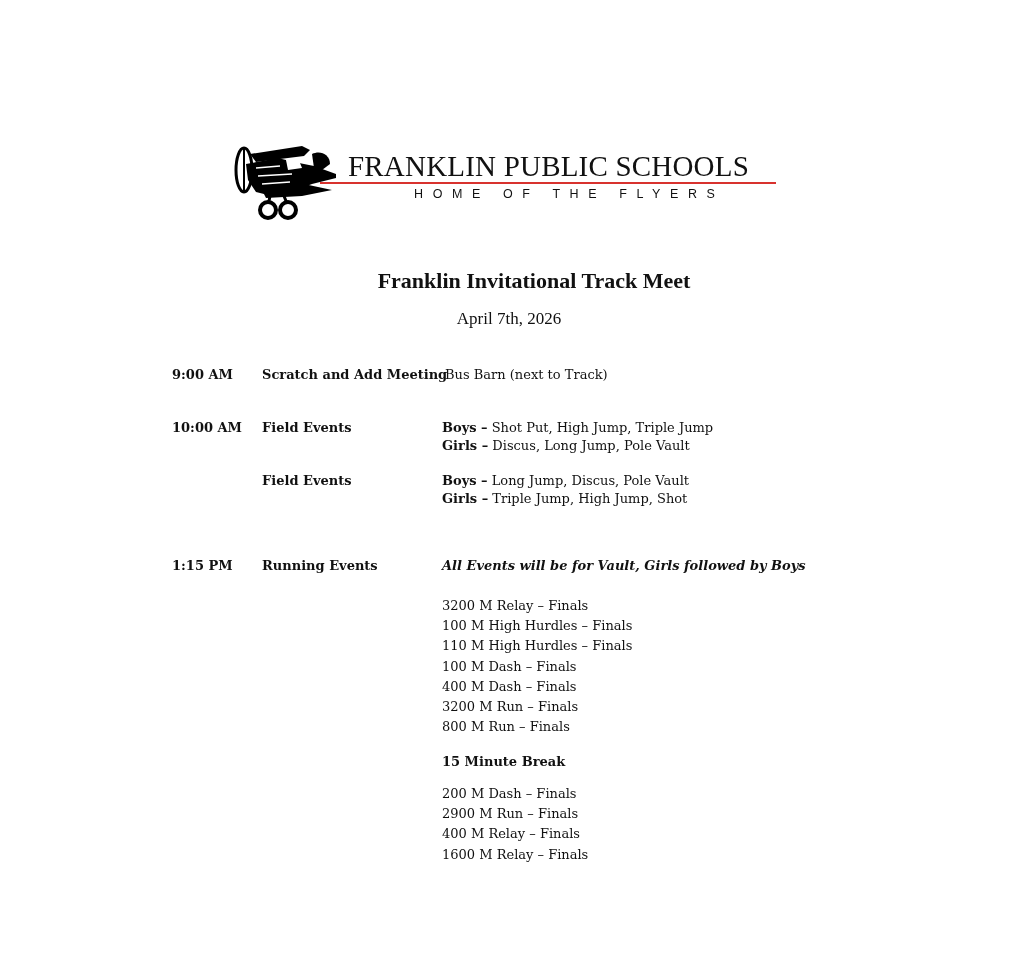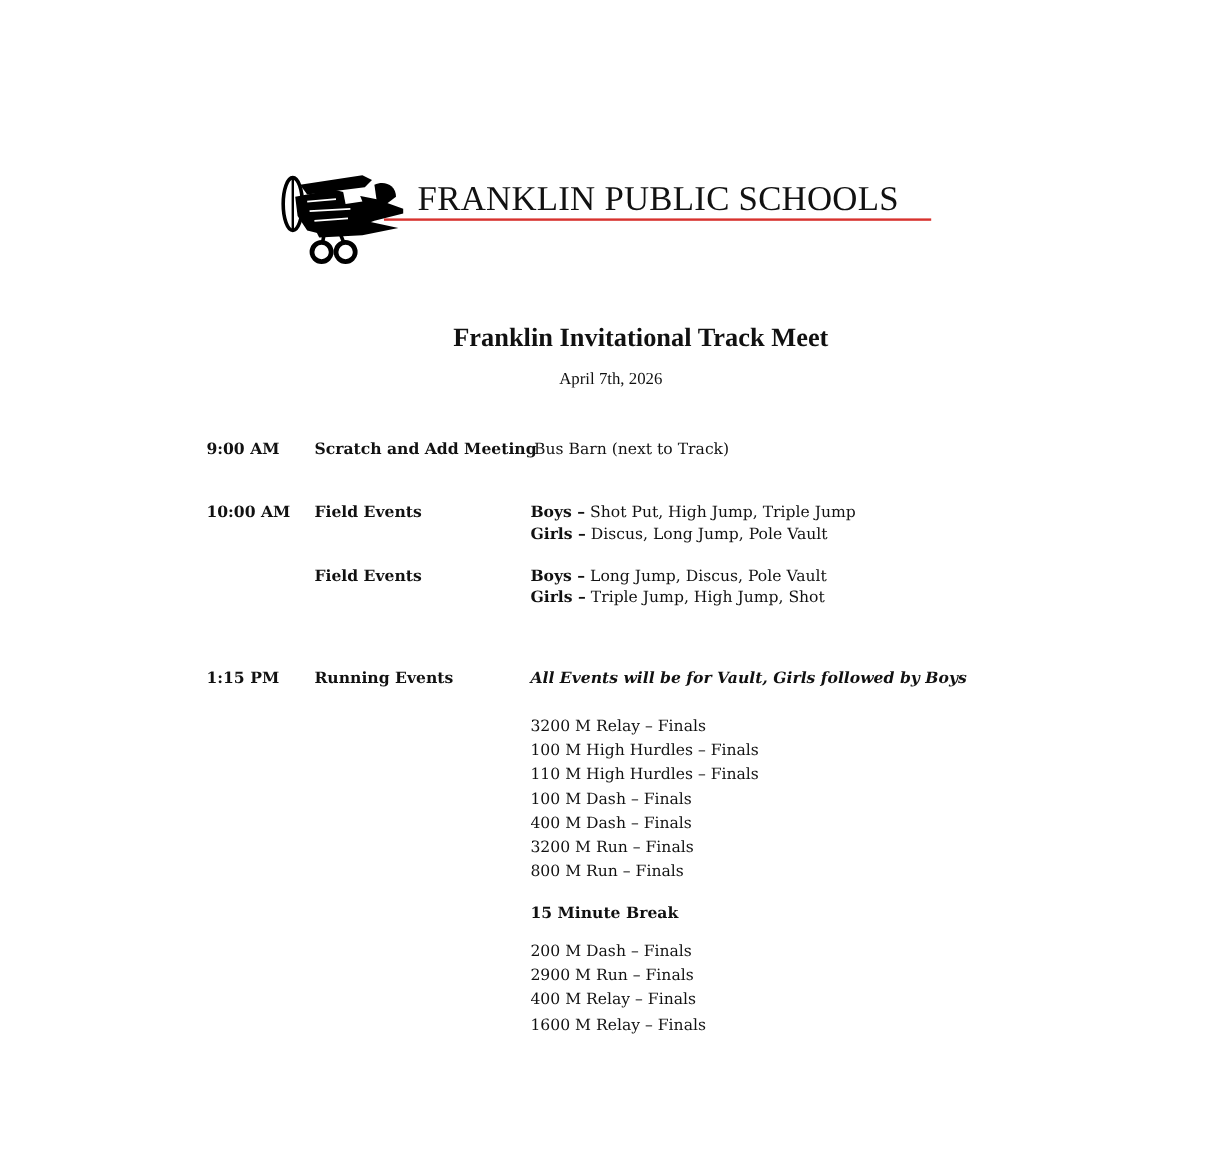--- a/index.html
+++ b/index.html
@@ -8,21 +8,21 @@
 
     
     .letterhead { position: absolute; left: 230px; top: 124px; width: 560px; height: 84px; }
     .plane { position: absolute; left: 2px; top: 2px; width: 106px; height: 80px; }
     .lh-title { position: absolute; left: 118px; top: 12px; font-family: "Liberation Serif", serif; font-size: 29px; letter-spacing: 0.2px; color: #111; white-space: nowrap; }
     .lh-rule { position: absolute; left: 90px; top: 44px; width: 456px; height: 2px; background: #d8322e; }
     .lh-sub { position: absolute; left: 184px; top: 49px; font-family: "Liberation Sans", sans-serif; font-size: 12.5px; letter-spacing: 9.6px; color: #111; white-space: nowrap; }
 
     
     .doc-title { position: absolute; left: 0; width: 1018px; top: 254px; text-align: center; font-family: "Liberation Serif", serif; font-weight: bold; font-size: 22px; color: #111; margin-left: 25px; }
-    .doc-date { position: absolute; left: 0; width: 1018px; top: 295px; text-align: center; font-family: "Liberation Serif", serif; font-size: 14px; color: #111; }
+    .doc-date { position: absolute; left: 0; width: 1018px; top: 295px; text-align: center; font-family: "Liberation Serif", serif; font-size: 17px; color: #111; }
 
     
     .sched { font-family: "DejaVu Serif", serif; font-size: 13px; color: #111; }
     .cell { position: absolute; white-space: nowrap; line-height: 18px; text-align: center; }
     .b { font-weight: bold; }
     .time { left: 172px; }
     .event { left: 262px; }
     .detail { left: 442px; }
     .loc { left: 445px; }
     .note { font-style: italic; font-weight: bold; }
@@ -52,20 +52,21 @@
 
       <path d="M30 50 L72 44 L100 50 L70 56 L34 58 Z" fill="#000"></path>
 
       <path d="M38 56 L36 66 M52 56 L56 66" stroke="#000" stroke-width="3"></path>
 
       <circle cx="36" cy="70" r="8" fill="#fff" stroke="#000" stroke-width="4"></circle>
       <circle cx="56" cy="70" r="8" fill="#fff" stroke="#000" stroke-width="4"></circle>
     </svg>
     <div class="lh-title">FRANKLIN PUBLIC SCHOOLS</div>
     <div class="lh-rule"></div>
+    <div class="lh-sub">HOME OF THE FLYERS</div>
   </div>
 
   <div class="doc-title">Franklin Invitational Track Meet</div>
   <div class="doc-date">April 7th, 2026</div>
 
   <div class="sched">
 
     <div class="cell time b" style="top:352px">9:00 AM</div>
     <div class="cell event b" style="top:352px">Scratch and Add Meeting</div>
     <div class="cell loc" style="top:352px">Bus Barn (next to Track)</div>

